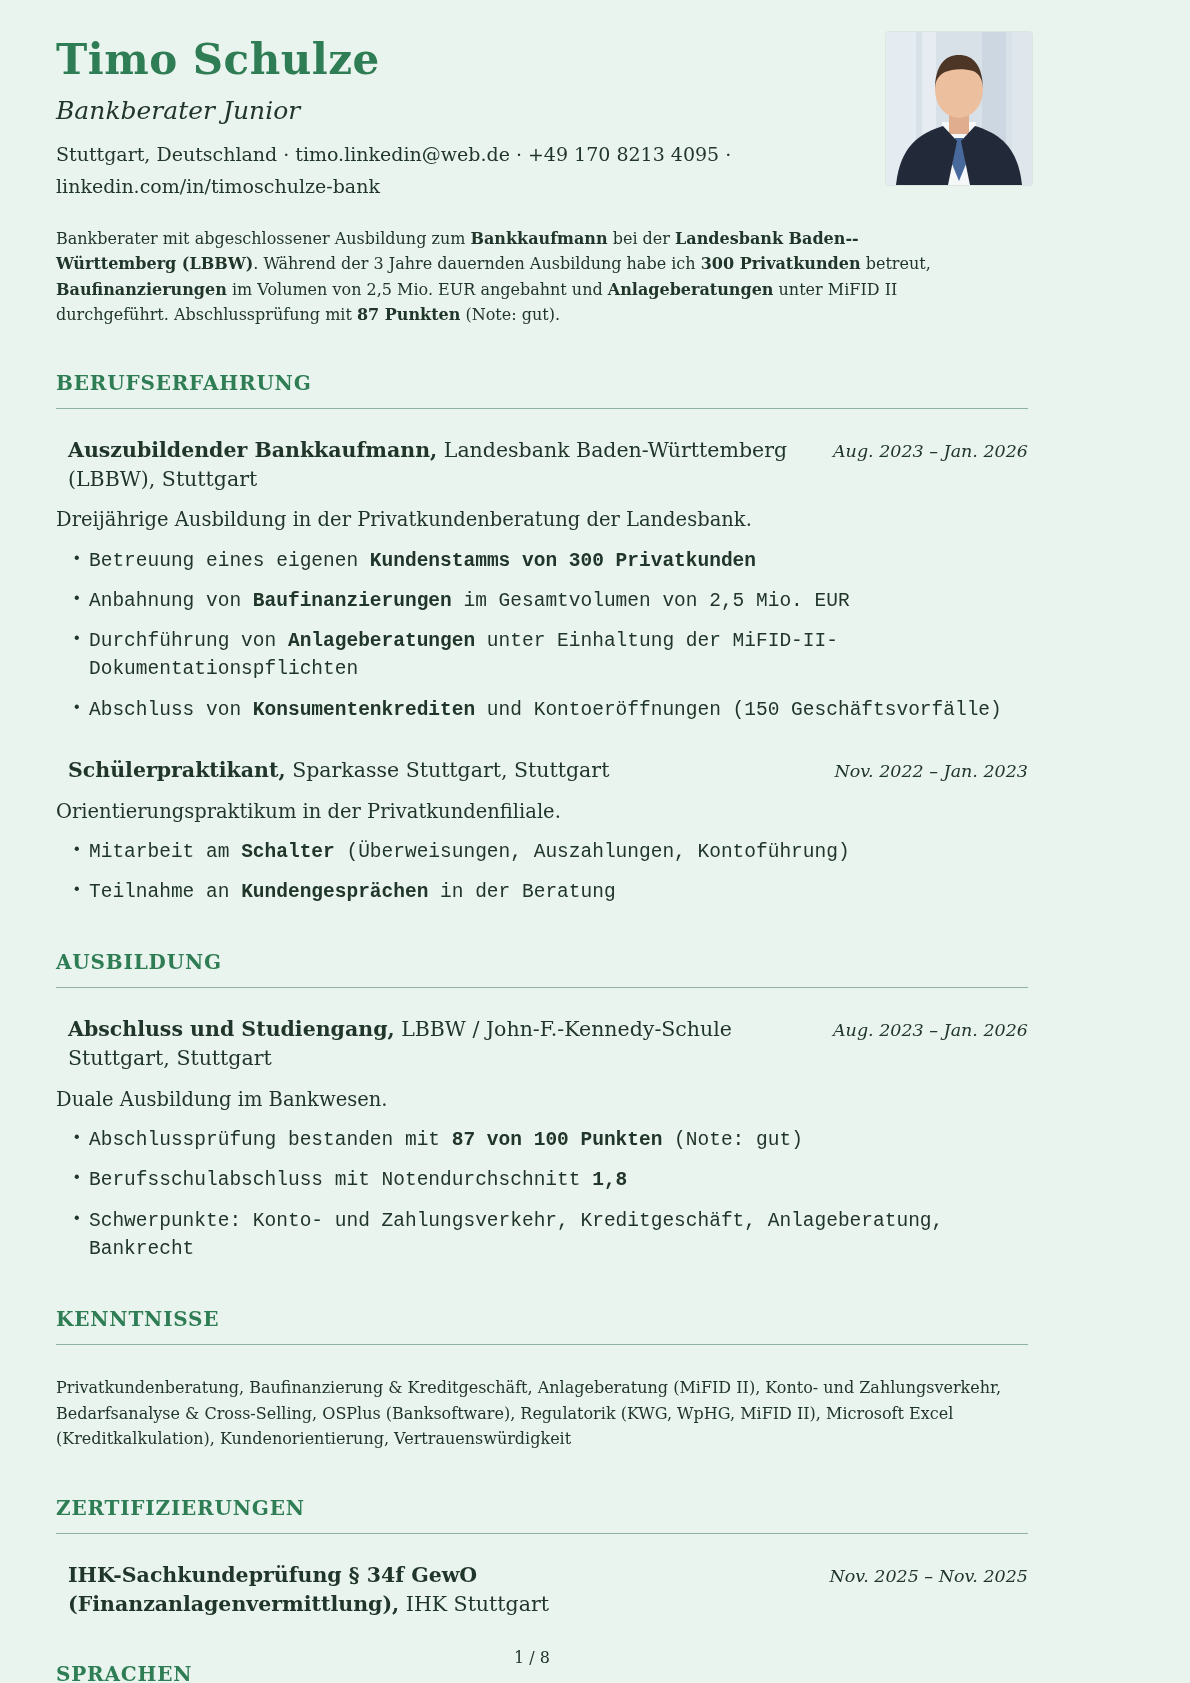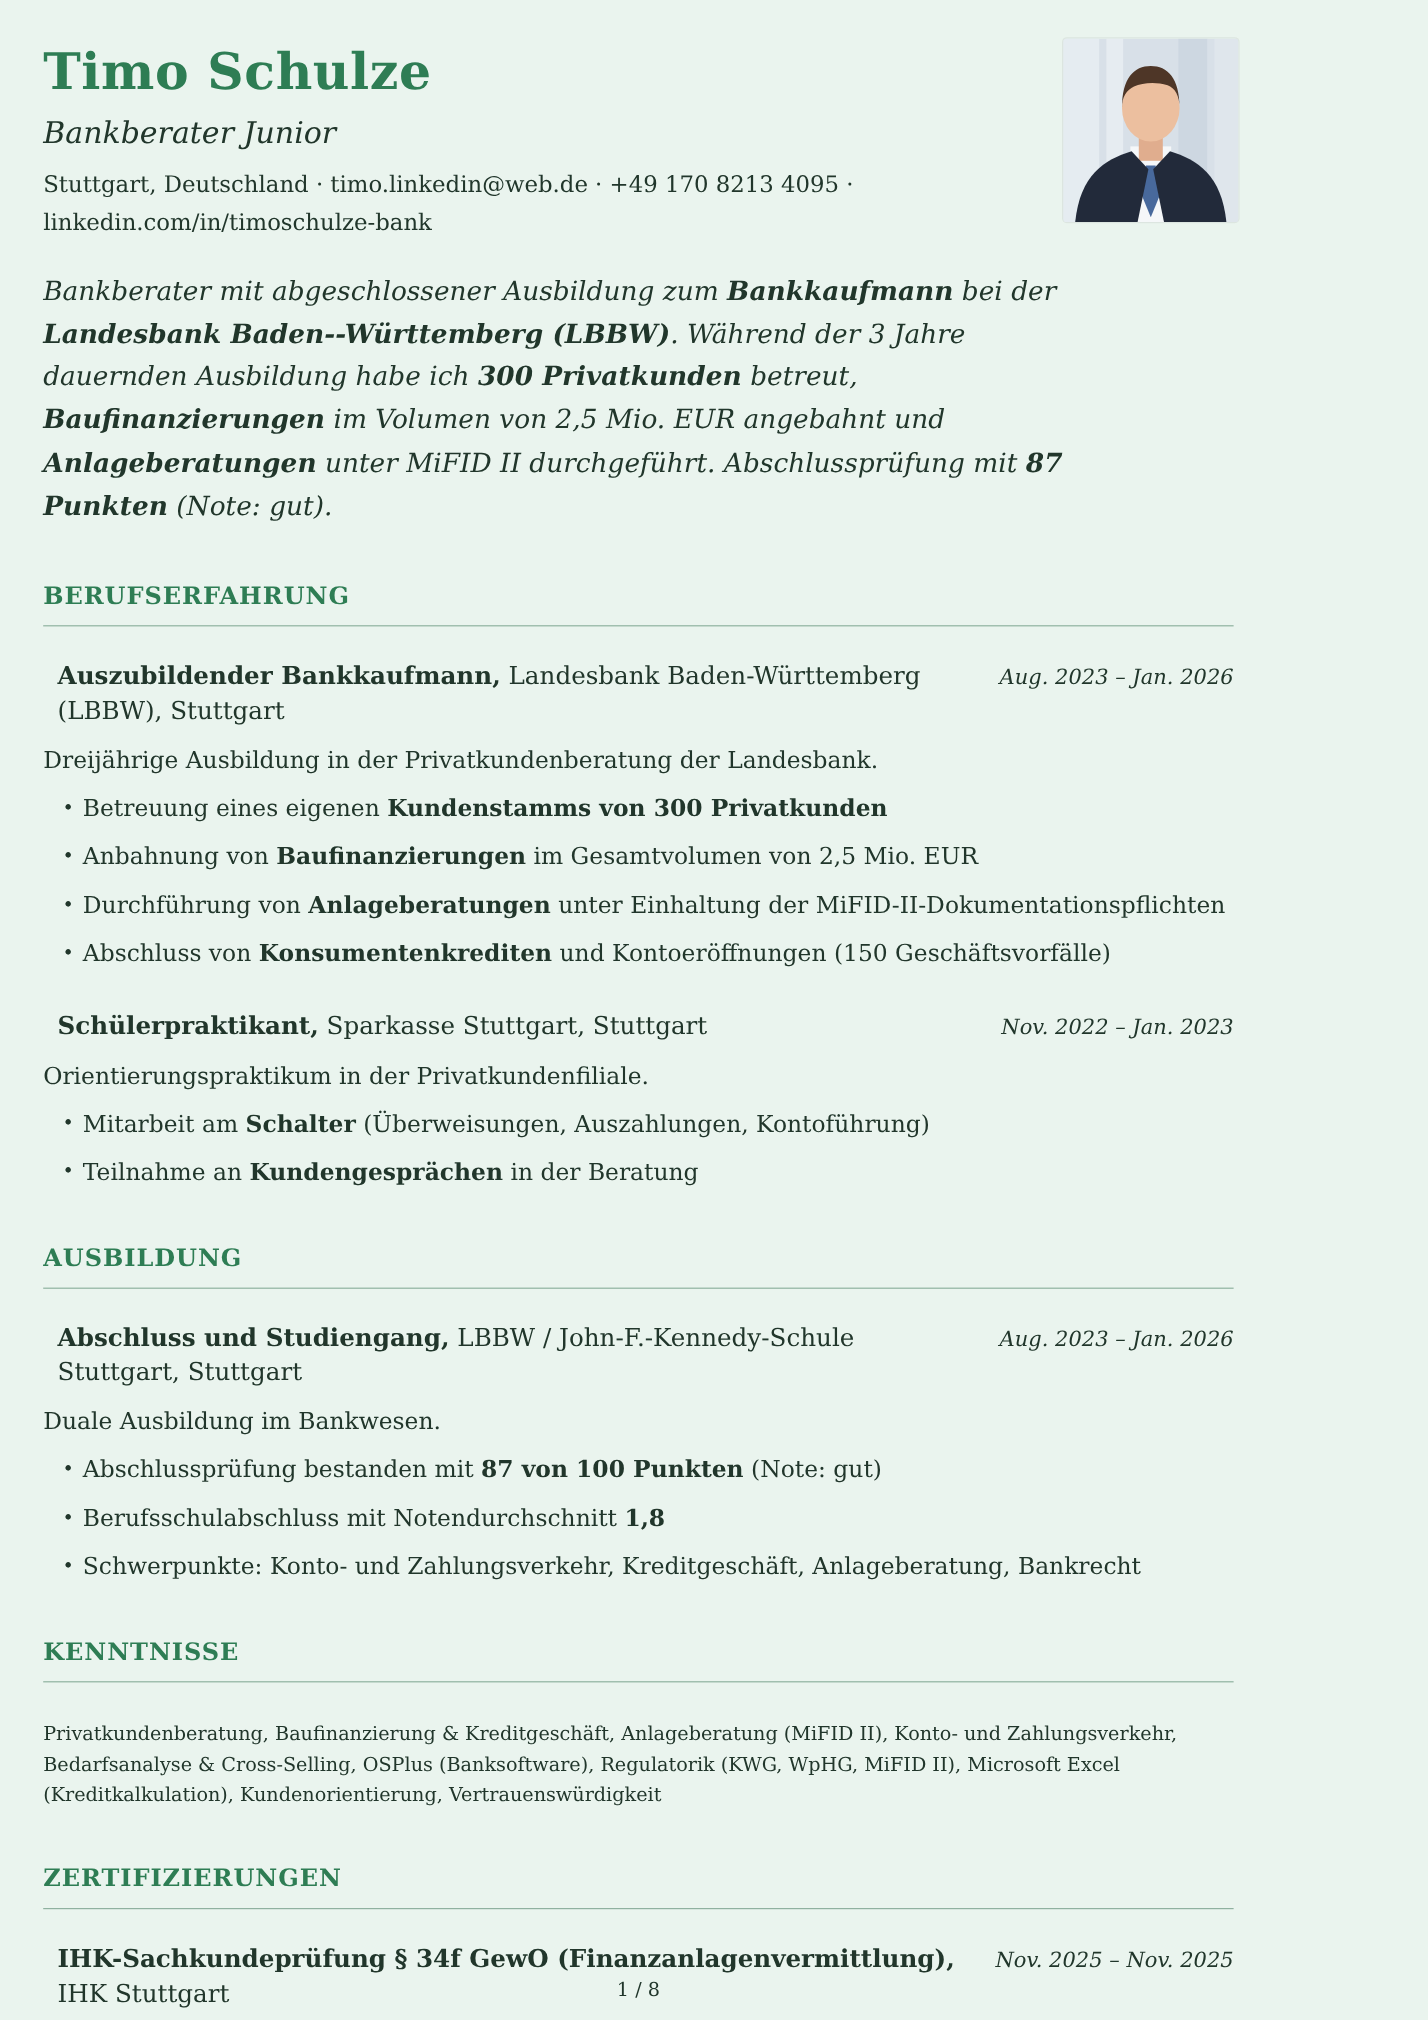--- a/index.html
+++ b/index.html
@@ -7,21 +7,21 @@
     --text:#21362b;
     --rule:#5f8d76;
     --bg:#eaf4ee;
   }
   html,body{margin:0;padding:0;background:var(--bg);}
   .page{
     position:relative;
     width:1064px;
     height:1683px;
     box-sizing:border-box;
-    padding:36px 36px 0 36px;
+    padding:36px 36px 0 56px;
     background:var(--bg);
     font-family:"DejaVu Serif","Liberation Serif",serif;
     color:var(--text);
     overflow:hidden;
   }
   
   .name{
     margin:0;
     font-size:42px;
     line-height:1.15;
@@ -49,24 +49,23 @@
     width:146px;
     height:153px;
     border-radius:3px;
     overflow:hidden;
     box-shadow:0 0 0 1px rgba(0,0,0,.06);
   }
   .photo svg{display:block;width:100%;height:100%;}
   
   .summary{
     margin:24px 0 0 0;
-    font-size:22px;
+    font-size:16px;
     line-height:1.58;
     max-width:885px;
-    font-style:italic;
   }
   
   .sec{margin-top:44px;}
   .sec-title{
     margin:0;
     font-size:20px;
     font-weight:700;
     letter-spacing:.8px;
     color:var(--accent);
     text-transform:uppercase;
@@ -100,20 +99,21 @@
   }
   .entry-desc{
     margin:12px 0 0 0;
     font-size:19.5px;
     line-height:1.5;
   }
   ul.bullets{
     list-style:none;
     margin:8px 0 0 0;
     padding:0 0 0 16px;
+    font-family:Liberation Mono, monospace;
   }
   ul.bullets li{
     position:relative;
     margin-top:12px;
     padding-left:17px;
     font-size:19.5px;
     line-height:1.45;
   }
   ul.bullets li::before{
     content:"•";

